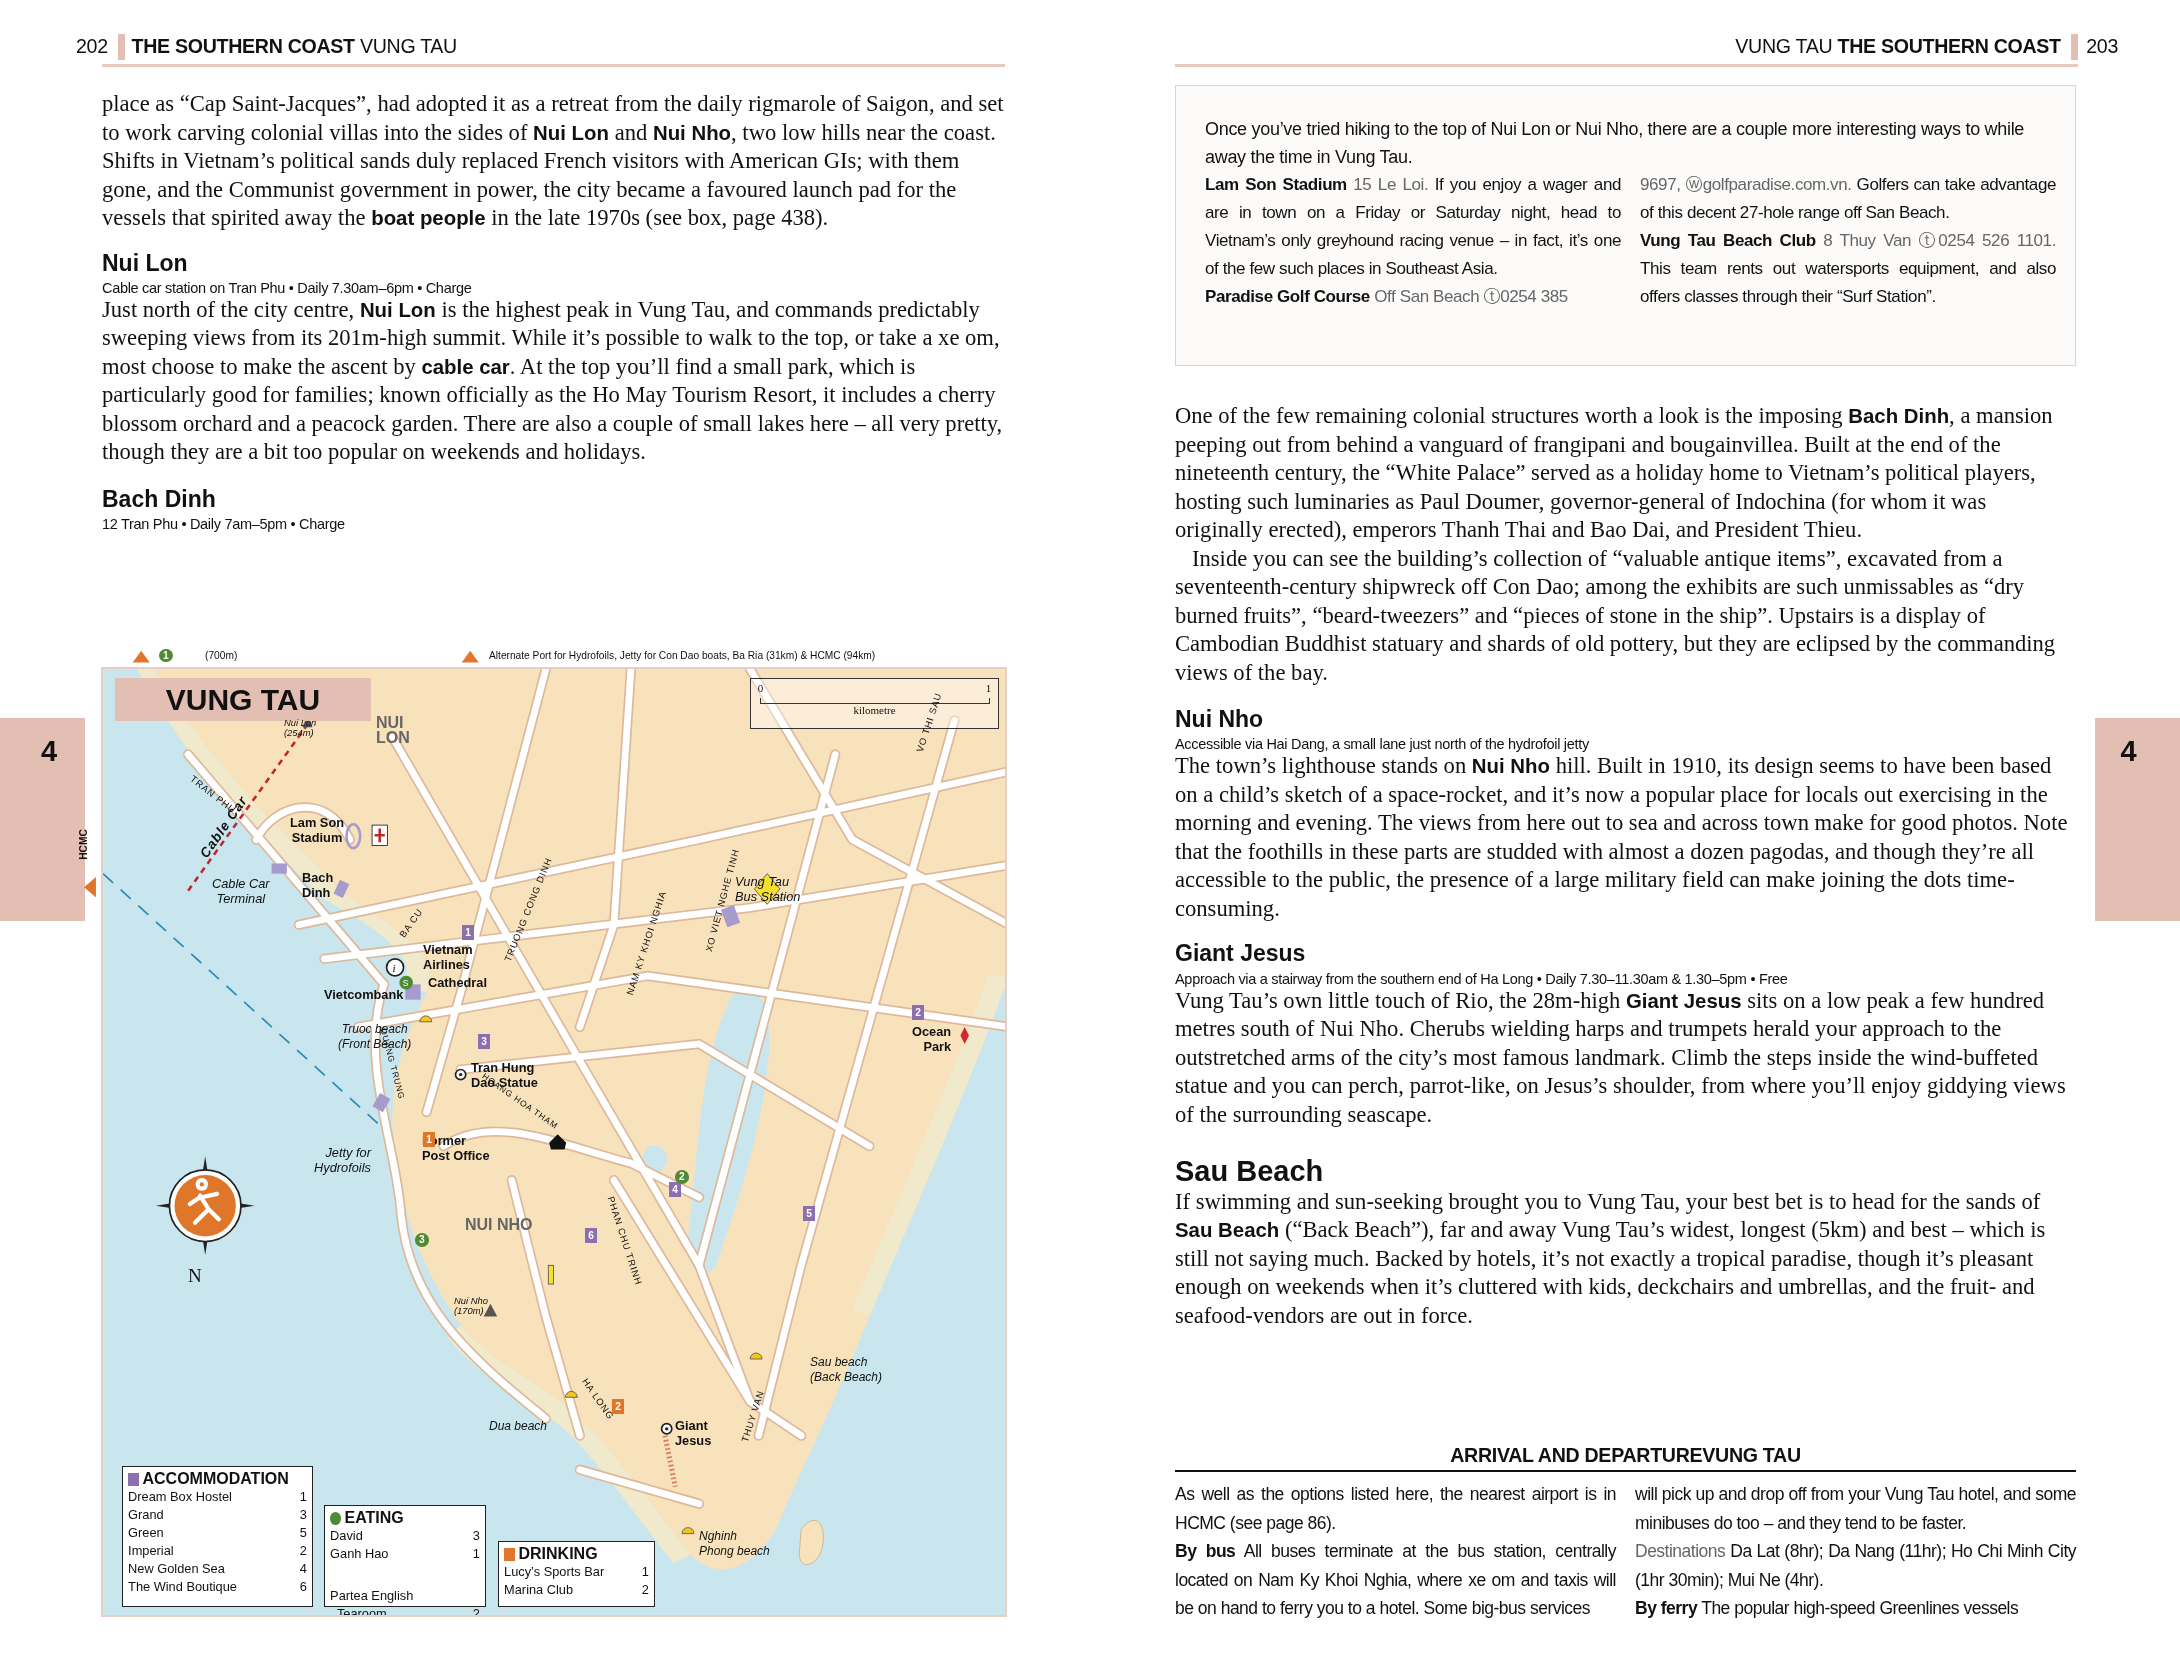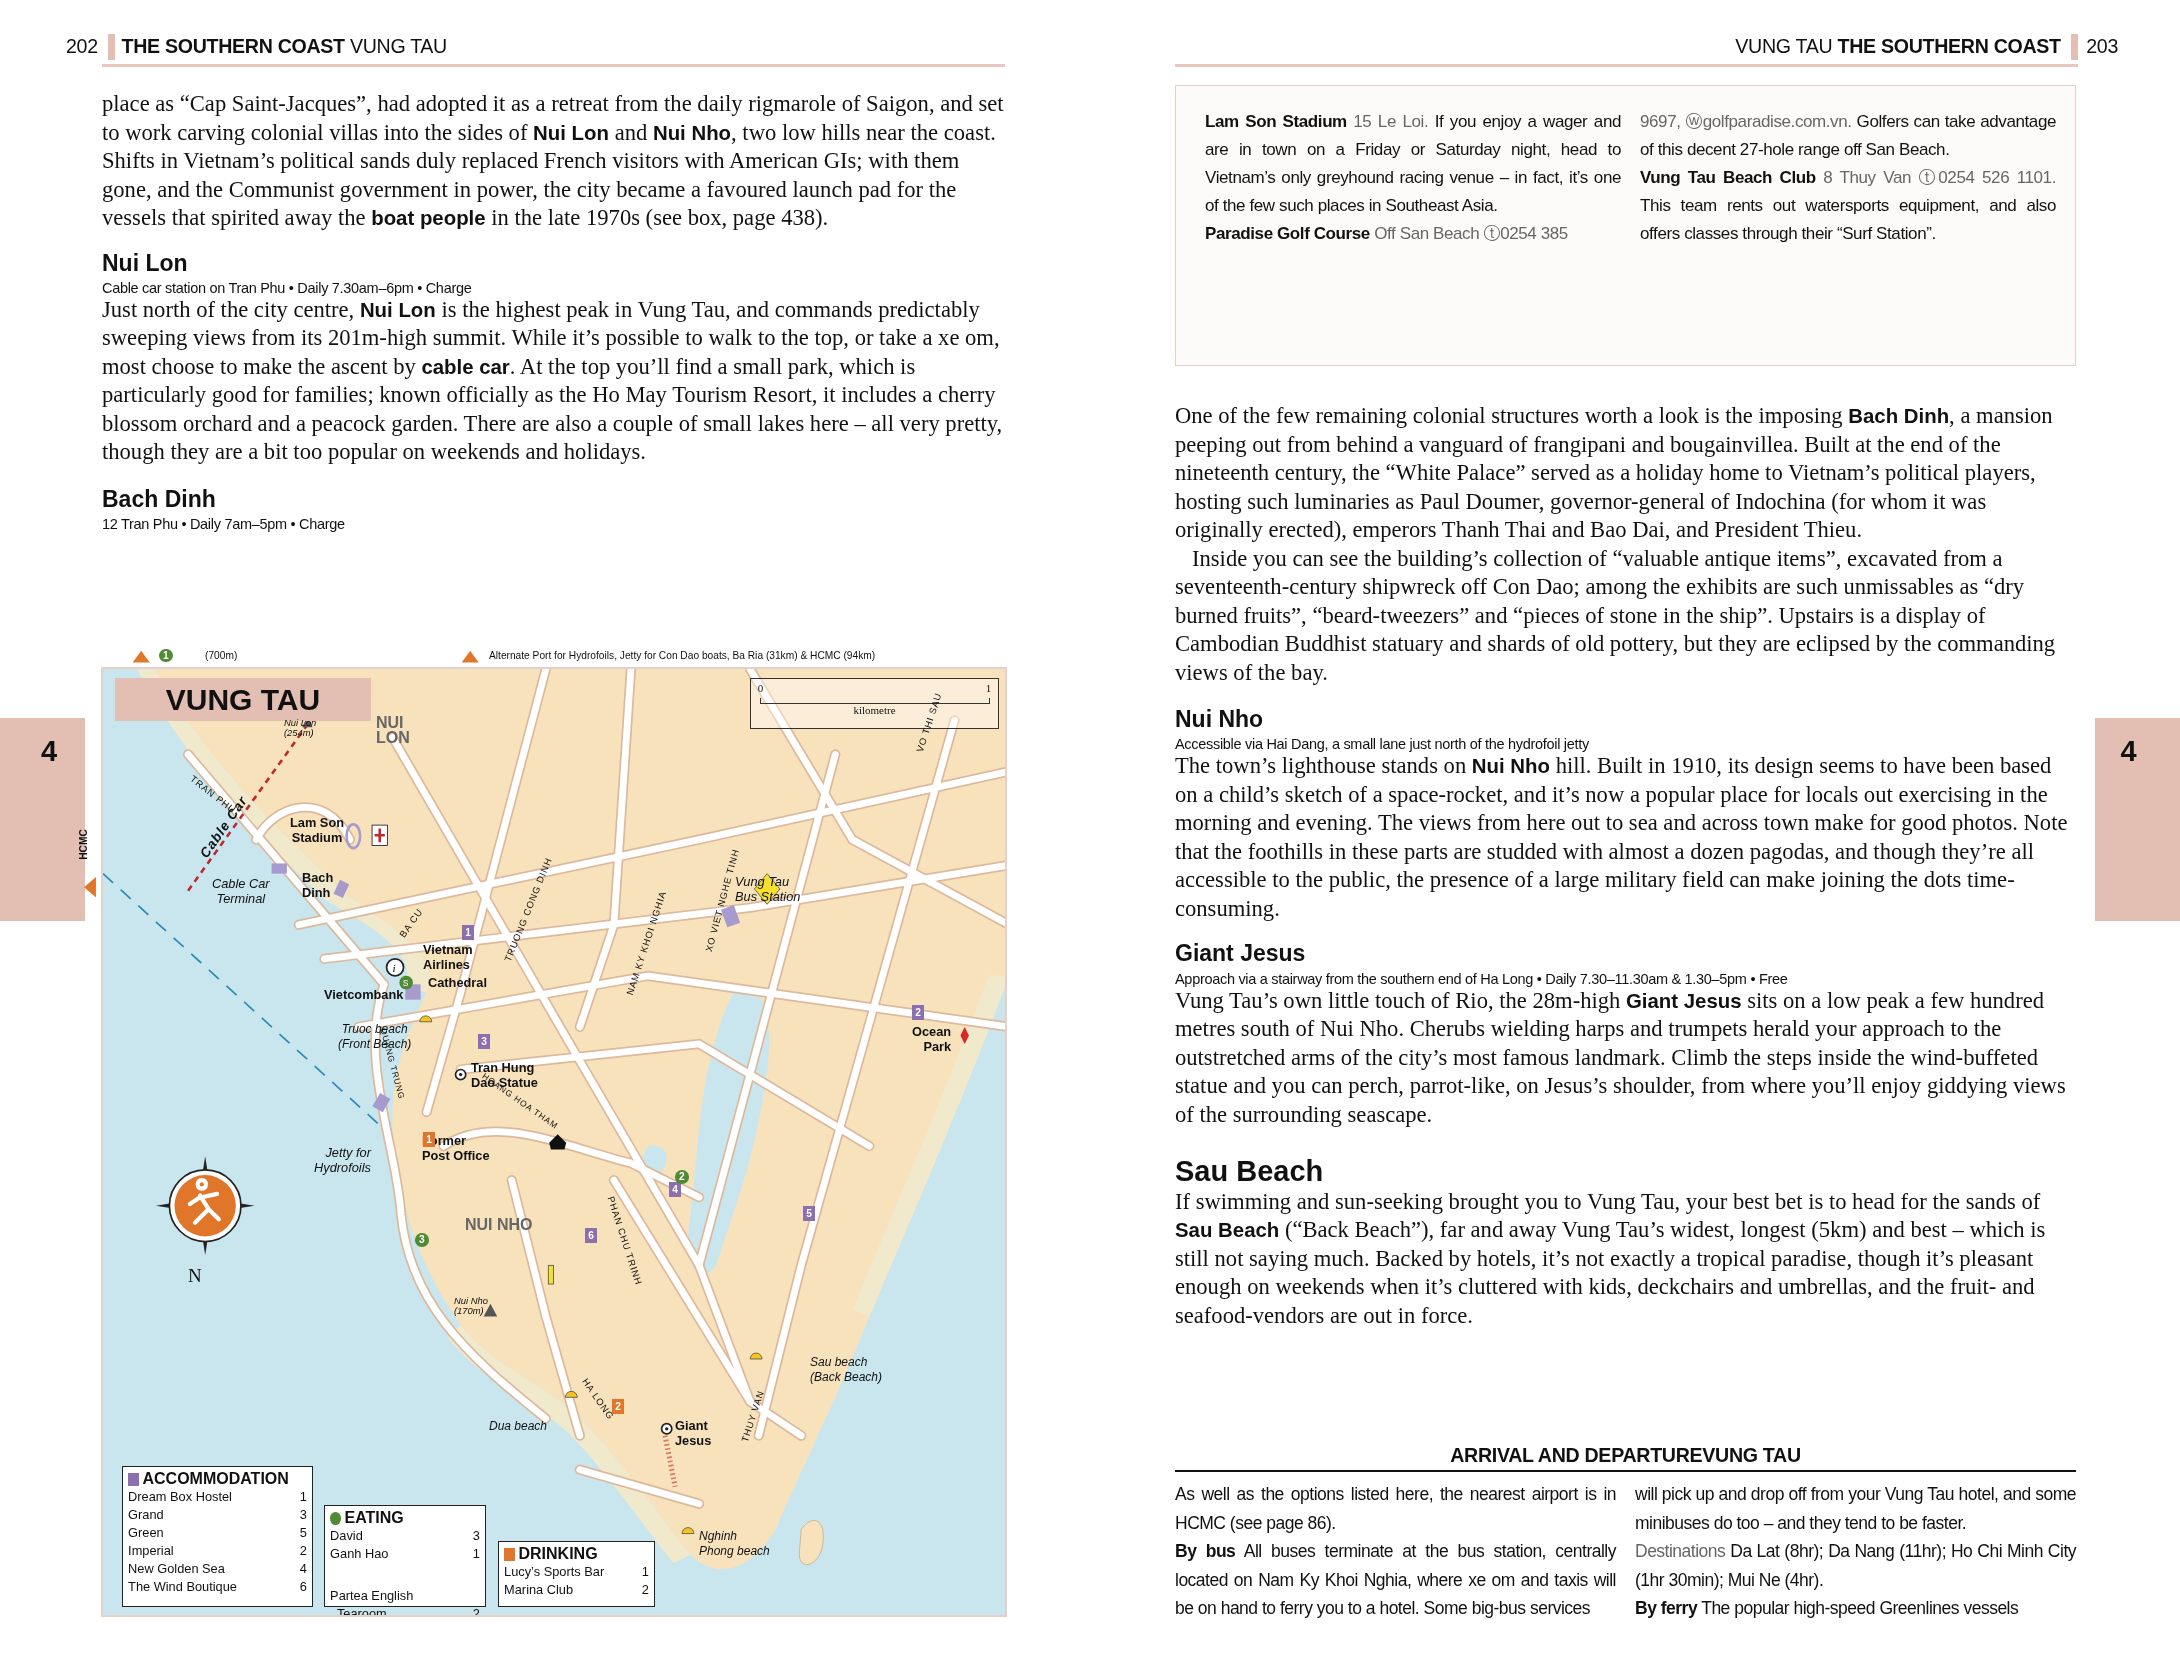--- a/index.html
+++ b/index.html
@@ -49,21 +49,21 @@
   .scale{position:absolute;left:647px;top:8.5px;width:247px;height:49px;border:1.7px solid #333;background:rgba(255,255,255,0.4);font-family:"Liberation Serif",serif;font-size:11px;}
   .legend{position:absolute;background:#fff;border:1.7px solid #222;font-family:"Liberation Sans",sans-serif;font-size:12.8px;line-height:18px;padding:3.4px 5.1px;box-sizing:border-box;}
   .legend .lh{font-weight:bold;font-size:16px;display:flex;align-items:center;gap:3.4px;}
   .legend .row{display:flex;justify-content:space-between;}
   .sw{display:inline-block;width:11px;height:12.8px;}
 </style>
 </head>
 <body>
 
 <div class="page" id="left">
-  <div class="runhead" style="left:66px;">
+  <div class="runhead" style="left:76px;">
     <span class="num">202</span>
     <span class="bar" style="margin:0 6.8px 0 10.2px;"></span>
     <b>THE SOUTHERN COAST</b>&nbsp;<span>VUNG TAU</span>
   </div>
   <div class="headrule" style="left:102px;width:903px;"></div>
 
   <div class="thumb" style="left:0;">
     <span style="left:41px;">4</span>
   </div>
 
@@ -346,20 +346,21 @@
   <span class="bar" style="margin:0 8.5px 0 10.2px;"></span>
   <span class="num">203</span>
 </div>
 <div class="headrule" style="left:1175px;width:903px;"></div>
 
 <div class="thumb" style="left:2095px;">
   <span style="left:25.6px;">4</span>
 </div>
 
 <div class="abox">
+  <div class="intro">Once you’ve tried hiking to the top of Nui Lon or Nui Nho, there are a couple more interesting ways to while away the time in Vung Tau.</div>
   <div class="cols">
     <div class="col"><b>Lam Son Stadium</b><span class="grey"> 15 Le Loi.</span> If you enjoy a wager and are in town on a Friday or Saturday night, head to Vietnam’s only greyhound racing venue – in fact, it’s one of the few such places in Southeast Asia.<br><b>Paradise Golf Course</b><span class="grey"> Off San Beach ⓣ0254 385</span></div>
     <div class="col"><span class="grey">9697, ⓦgolfparadise.com.vn.</span> Golfers can take advantage of this decent 27-hole range off San Beach.<br><b>Vung Tau Beach Club</b><span class="grey"> 8 Thuy Van ⓣ0254 526 1101.</span> This team rents out watersports equipment, and also offers classes through their “Surf Station”.</div>
   </div>
 </div>
 
 <div style="position:absolute;left:1175px;top:402px;width:901px;">
   <p class="body" style="margin:0;">One of the few remaining colonial structures worth a look is the imposing <b>Bach Dinh</b>, a mansion peeping out from behind a vanguard of frangipani and bougainvillea. Built at the end of the nineteenth century, the “White Palace” served as a holiday home to Vietnam’s political players, hosting such luminaries as Paul Doumer, governor-general of Indochina (for whom it was originally erected), emperors Thanh Thai and Bao Dai, and President Thieu.</p>
   <p class="body indent" style="margin:0;">Inside you can see the building’s collection of “valuable antique items”, excavated from a seventeenth-century shipwreck off Con Dao; among the exhibits are such unmissables as “dry burned fruits”, “beard-tweezers” and “pieces of stone in the ship”. Upstairs is a display of Cambodian Buddhist statuary and shards of old pottery, but they are eclipsed by the commanding views of the bay.</p>
 

